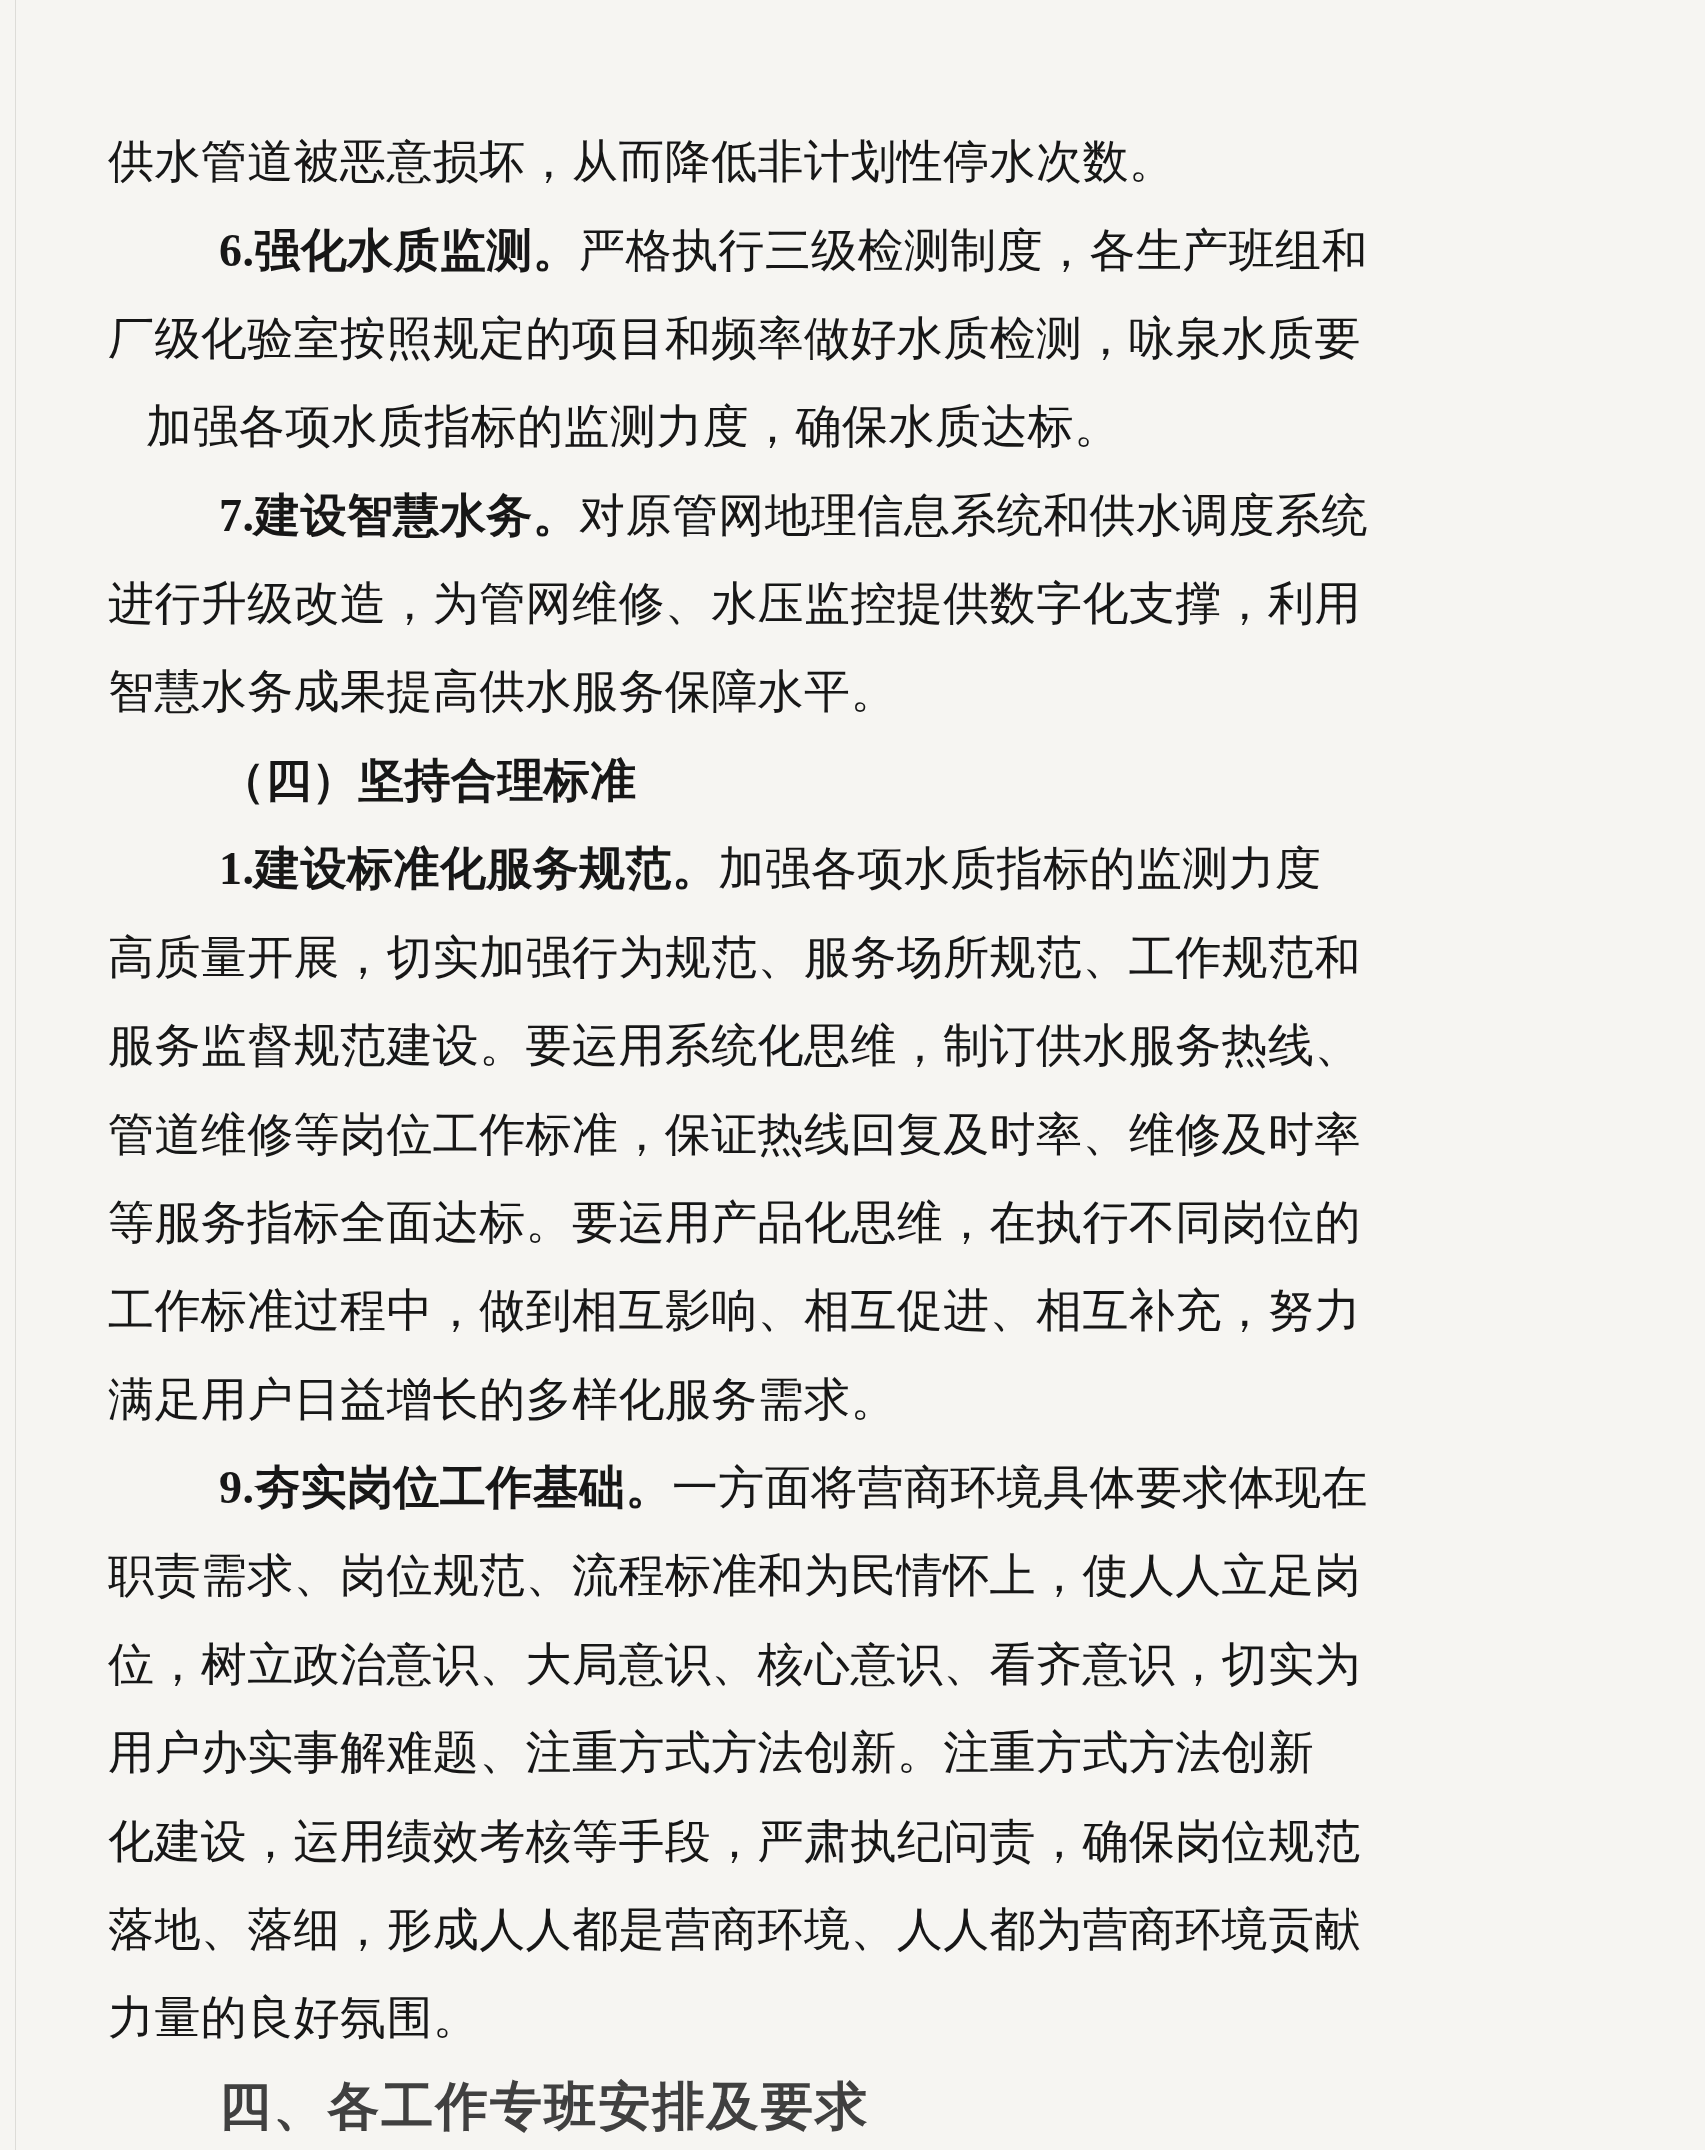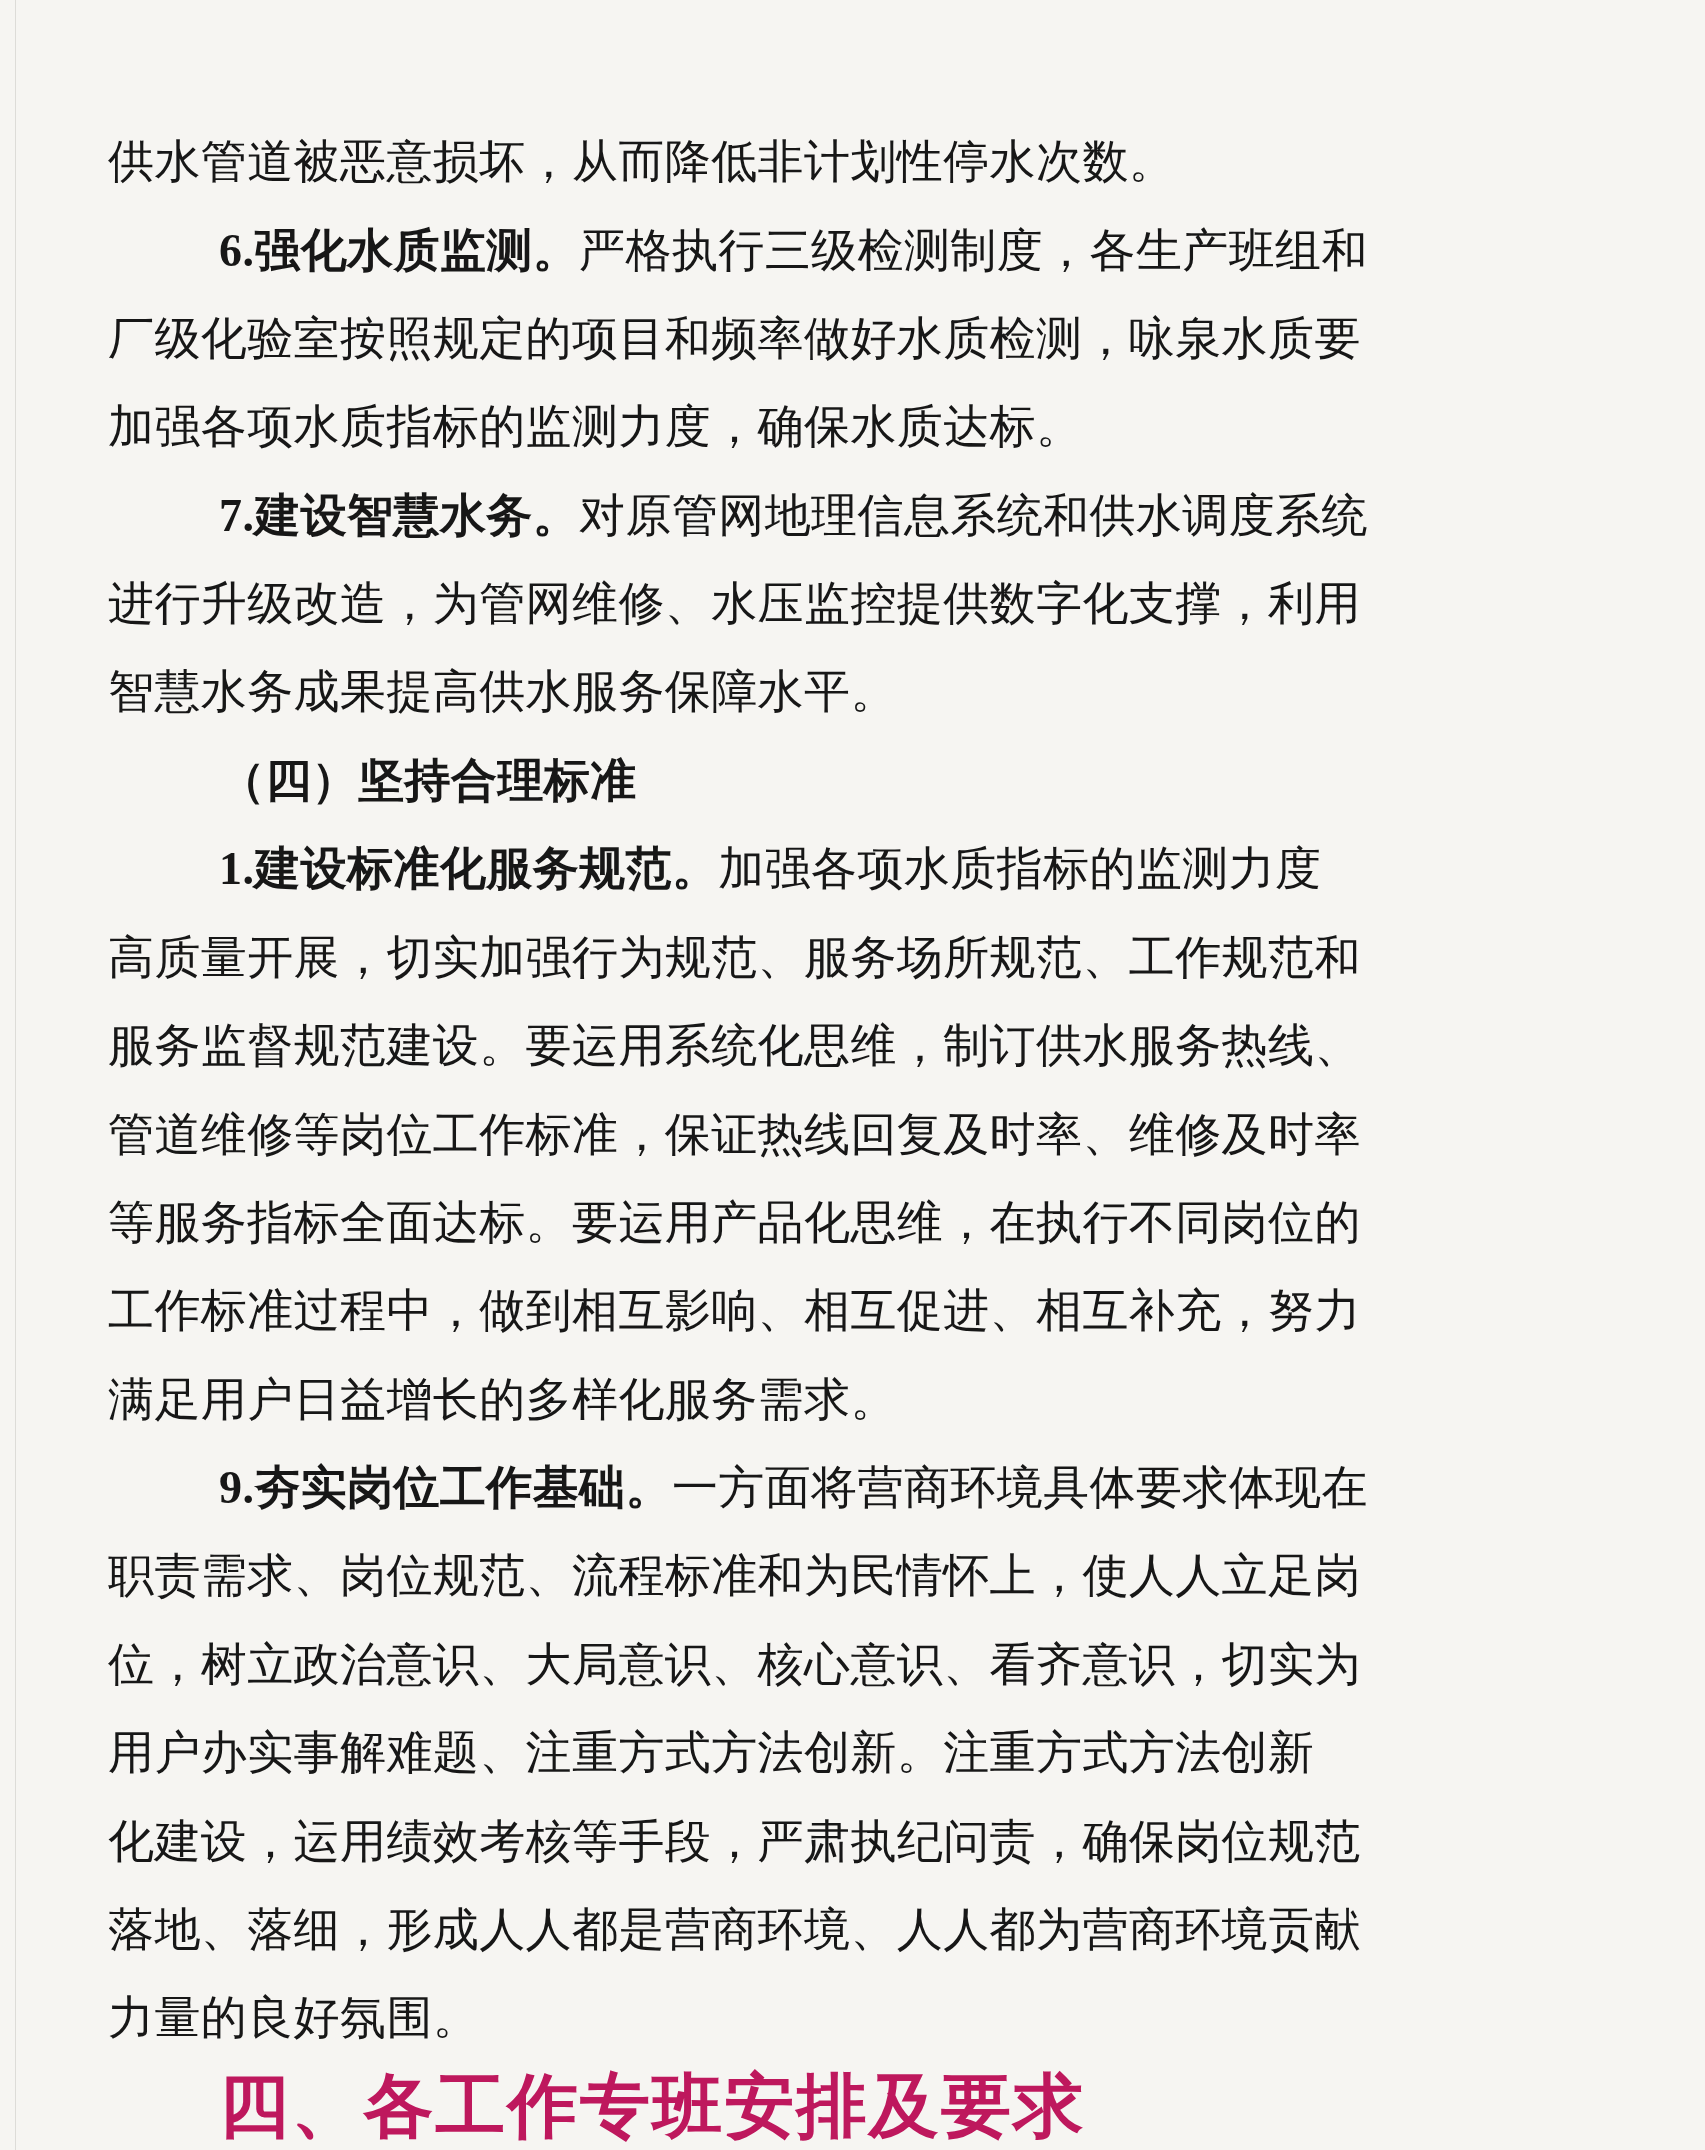--- a/index.html
+++ b/index.html
@@ -24,33 +24,33 @@
     position:absolute;left:108px;width:1497px;height:89px;
     line-height:89px;font-size:46px;letter-spacing:0.4px;
     color:#171717;white-space:nowrap;
     font-family:"Liberation Serif","DejaVu Serif",serif;
   }
   .line.indent{ text-indent:111px; }
   .line .b{ font-weight:700; }
   .line.sub-heading{ font-weight:700; }
   .line.section-heading{
     font-family:"Liberation Sans","DejaVu Sans",sans-serif;
-    font-weight:700;font-size:70px;letter-spacing:2.2px;color:#be185d;
+    font-weight:700;font-size:52px;letter-spacing:2.2px;color:#404040;
   }
 </style>
 </head>
 <body>
 
 <div class="scan">
   <div class="scan-line-artifact"></div>
   <div id="text-block">
       <div class="line body" style="top: 117px;"><span>供水管道被恶意损坏，从而降低非计划性停水次数。</span></div>
       <div class="line body indent" style="top: 206px;"><span class="b">6.强化水质监测。</span><span>严格执行三级检测制度，各生产班组和</span></div>
       <div class="line body" style="top: 294px;"><span>厂级化验室按照规定的项目和频率做好水质检测，咏泉水质要</span></div>
-      <div class="line body" style="top: 382px;"><span>加强各项水质指标的监测力度，确保水质达标。</span></div>
+      <div class="line body" style="top: 382px; margin-left: 38px;"><span>加强各项水质指标的监测力度，确保水质达标。</span></div>
       <div class="line body indent" style="top: 471px;"><span class="b">7.建设智慧水务。</span><span>对原管网地理信息系统和供水调度系统</span></div>
       <div class="line body" style="top: 559px;"><span>进行升级改造，为管网维修、水压监控提供数字化支撑，利用</span></div>
       <div class="line body" style="top: 647px;"><span>智慧水务成果提高供水服务保障水平。</span></div>
       <div class="line sub-heading indent" style="top: 736px;"><span class="b">（四）坚持合理标准</span></div>
       <div class="line body indent" style="top: 824px;"><span class="b">1.建设标准化服务规范。</span><span>加强各项水质指标的监测力度</span></div>
       <div class="line body" style="top: 913px;"><span>高质量开展，切实加强行为规范、服务场所规范、工作规范和</span></div>
       <div class="line body" style="top: 1001px;"><span>服务监督规范建设。要运用系统化思维，制订供水服务热线、</span></div>
       <div class="line body" style="top: 1090px;"><span>管道维修等岗位工作标准，保证热线回复及时率、维修及时率</span></div>
       <div class="line body" style="top: 1178px;"><span>等服务指标全面达标。要运用产品化思维，在执行不同岗位的</span></div>
       <div class="line body" style="top: 1266px;"><span>工作标准过程中，做到相互影响、相互促进、相互补充，努力</span></div>

